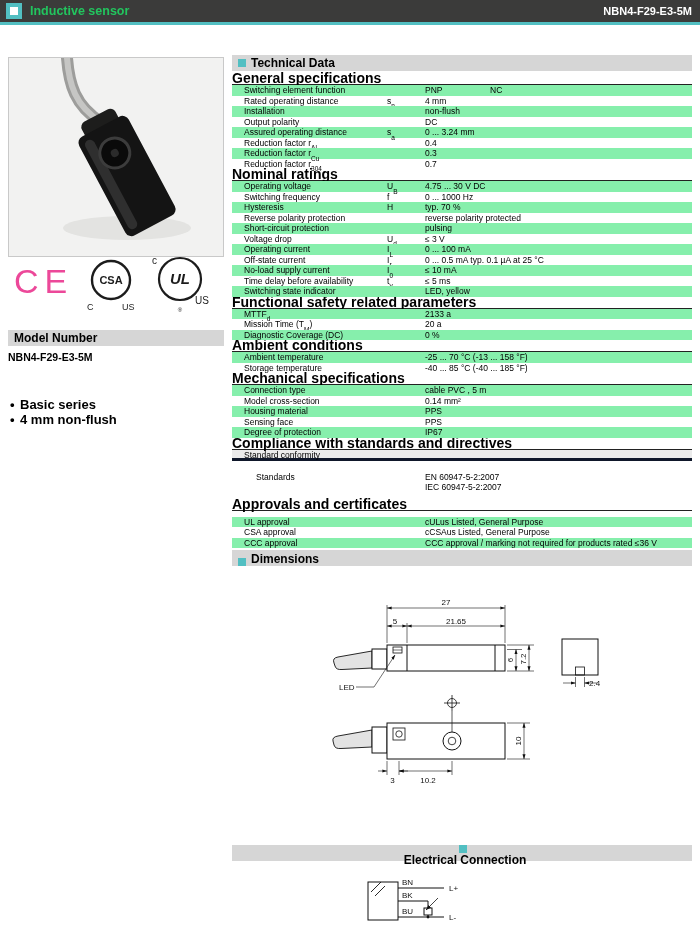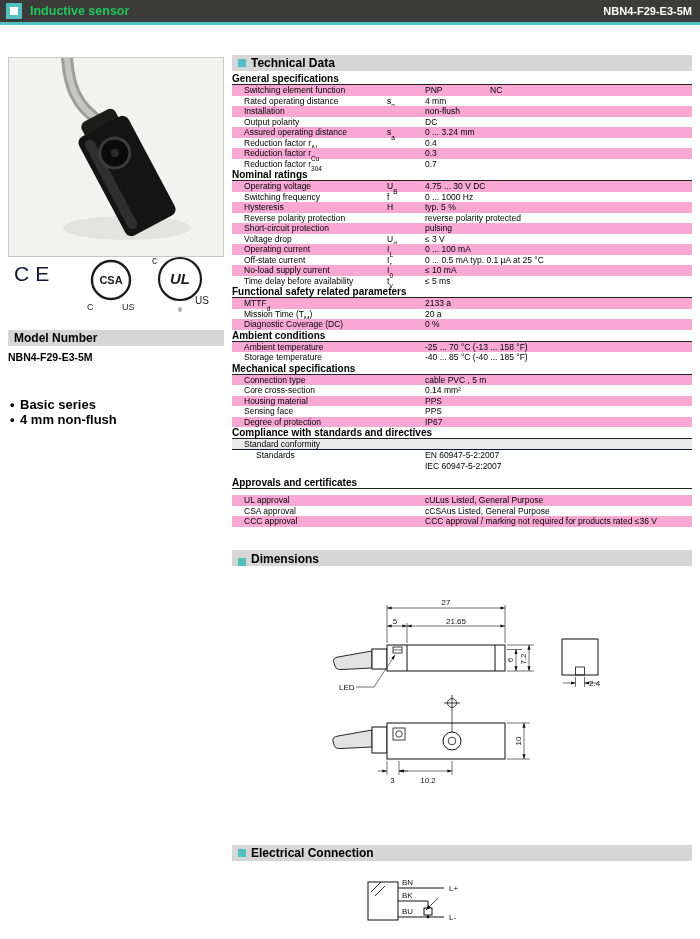--- a/index.html
+++ b/index.html
@@ -17,38 +17,38 @@
   
   .bar{position:absolute;height:16px;background:#d6d6d6;display:flex;align-items:center;
        font-weight:bold;font-size:12px;padding-left:6px;box-sizing:border-box;}
   .bar .chip{width:8px;height:8px;background:#52bfc2;margin-right:5px;flex:0 0 auto;}
   .bar-left{left:8px;width:216px;}
   .bar-right{left:232px;width:460px;}
 
   
   .photo-frame{position:absolute;left:8px;top:57px;width:216px;height:200px;
                border:1px solid #c9c9c9;background:#f2f2f1;box-sizing:border-box;}
-  .ce-mark{position:absolute;left:14px;top:262px;font-size:21px;letter-spacing:6px;color:#0f172a;}
+  .ce-mark{position:absolute;left:14px;top:262px;font-size:34px;letter-spacing:6px;color:#ec4899;}
   .csa-svg{position:absolute;left:84px;top:256px;}
   .ul-svg{position:absolute;left:148px;top:250px;}
   .model-number{position:absolute;left:8px;top:351px;font-size:10.5px;font-weight:bold;}
   .features-list{position:absolute;left:8px;top:398px;margin:0;padding:0;list-style:none;
                  font-size:13px;font-weight:bold;}
   .features-list li{position:relative;padding-left:12px;height:15px;line-height:13px;}
   .features-list li::before{content:"\2022";position:absolute;left:2px;}
 
   
   .tech-table{position:absolute;left:232px;top:73px;width:460px;}
-  .sec-head{height:12px;line-height:11px;font-size:10px;font-weight:bold;
+  .sec-head{height:12px;line-height:11px;font-size:14px;font-weight:bold;
             border-bottom:1px solid #222;box-sizing:border-box;}
   .sub-head{height:11px;line-height:10px;font-size:8.5px;padding-left:12px;background:#ebebeb;
-            border-bottom:1px solid #0f172a;box-sizing:border-box;}
+            border-bottom:3px solid #0f172a;box-sizing:border-box;}
   .spec-row{position:relative;height:10.5px;font-size:8.5px;line-height:10.5px;white-space:nowrap;}
-  .spec-row.shade{background:#f9a8d4;}
-  .spec-row.multi{height:21px;}
+  .spec-row.shade{background:#86efac;}
+  .spec-row.multi{height:21px;margin-top:11px;}
   .spec-row sub{font-size:6.5px;position:relative;top:2px;line-height:0;}
   .c-label{position:absolute;left:12px;top:0;}
   .c-label.ind2{left:24px;}
   .c-sym{position:absolute;left:155px;top:0;}
   .c-val{position:absolute;left:193px;top:0;}
   .c-val div{line-height:10.5px;}
   .c-val2{position:absolute;left:258px;top:0;}
   .row-gap{height:6px;}
 
   
@@ -160,21 +160,21 @@
         <span class="c-val">4.75 ... 30 V DC</span>
       </div>
       <div class="spec-row">
         <span class="c-label">Switching frequency</span>
         <span class="c-sym">f</span>
         <span class="c-val">0 ... 1000 Hz</span>
       </div>
       <div class="spec-row shade">
         <span class="c-label">Hysteresis</span>
         <span class="c-sym">H</span>
-        <span class="c-val">typ. 5 %</span>
+        <span class="c-val">typ. 70 %</span>
       </div>
       <div class="spec-row">
         <span class="c-label">Reverse polarity protection</span>
         <span class="c-val">reverse polarity protected</span>
       </div>
       <div class="spec-row shade">
         <span class="c-label">Short-circuit protection</span>
         <span class="c-val">pulsing</span>
       </div>
       <div class="spec-row">
@@ -195,20 +195,24 @@
       <div class="spec-row shade">
         <span class="c-label">No-load supply current</span>
         <span class="c-sym">I<sub>0</sub></span>
         <span class="c-val">≤ 10 mA</span>
       </div>
       <div class="spec-row">
         <span class="c-label">Time delay before availability</span>
         <span class="c-sym">t<sub>v</sub></span>
         <span class="c-val">≤ 5 ms</span>
       </div>
+      <div class="spec-row shade">
+        <span class="c-label">Switching state indicator</span>
+        <span class="c-val">LED, yellow</span>
+      </div>
       <div class="sec-head">Functional safety related parameters</div>
       <div class="spec-row shade">
         <span class="c-label">MTTF<sub>d</sub></span>
         <span class="c-val">2133 a</span>
       </div>
       <div class="spec-row">
         <span class="c-label">Mission Time (T<sub>M</sub>)</span>
         <span class="c-val">20 a</span>
       </div>
       <div class="spec-row shade">
@@ -223,21 +227,21 @@
       <div class="spec-row">
         <span class="c-label">Storage temperature</span>
         <span class="c-val">-40 ... 85 °C (-40 ... 185 °F)</span>
       </div>
       <div class="sec-head">Mechanical specifications</div>
       <div class="spec-row shade">
         <span class="c-label">Connection type</span>
         <span class="c-val">cable PVC , 5 m</span>
       </div>
       <div class="spec-row">
-        <span class="c-label">Core cross-section</span>
+        <span class="c-label">Model cross-section</span>
         <span class="c-val">0.14 mm²</span>
       </div>
       <div class="spec-row shade">
         <span class="c-label">Housing material</span>
         <span class="c-val">PPS</span>
       </div>
       <div class="spec-row">
         <span class="c-label">Sensing face</span>
         <span class="c-val">PPS</span>
       </div>
@@ -347,21 +351,21 @@
       <line x1="167" y1="196" x2="220" y2="196" marker-start="url(#dimarr)" marker-end="url(#dimarr)"></line>
       <line x1="275" y1="148" x2="298" y2="148"></line>
       <line x1="275" y1="184" x2="298" y2="184"></line>
       <line x1="292" y1="148" x2="292" y2="184" marker-start="url(#dimarr)" marker-end="url(#dimarr)"></line>
     </g>
     <text x="160.5" y="208" text-anchor="middle" font-size="8" fill="#111">3</text>
     <text x="196" y="208" text-anchor="middle" font-size="8" fill="#111">10.2</text>
     <text x="288.5" y="166" text-anchor="middle" font-size="8" fill="#111" transform="rotate(-90 288.5 166)">10</text>
   </svg>
 
-  <div class="bar bar-right" style="top:845px;">
+  <div class="bar bar-right" style="top:845px;flex-direction:column;">
     <span class="chip"></span>
     <span>Electrical Connection</span>
   </div>
 
   <svg class="elec-svg" width="460" height="68" viewBox="0 0 460 68">
     <defs>
       <marker id="elecarr" viewBox="0 0 8 8" refX="7.6" refY="4" markerWidth="7" markerHeight="7" orient="auto">
         <path d="M8 4 L0 1.5 L0 6.5 Z" fill="#111"></path>
       </marker>
     </defs>

